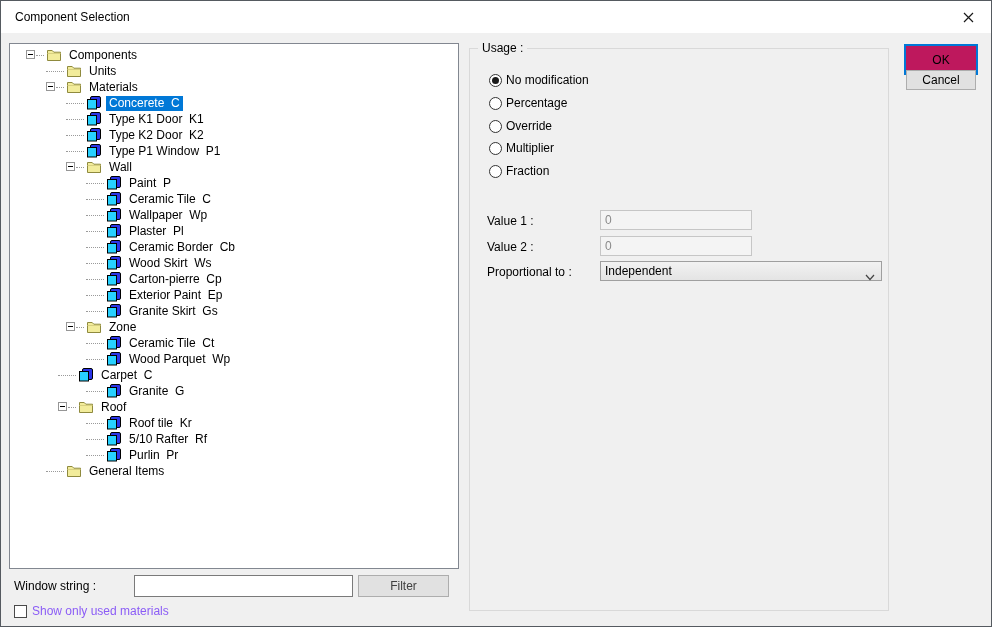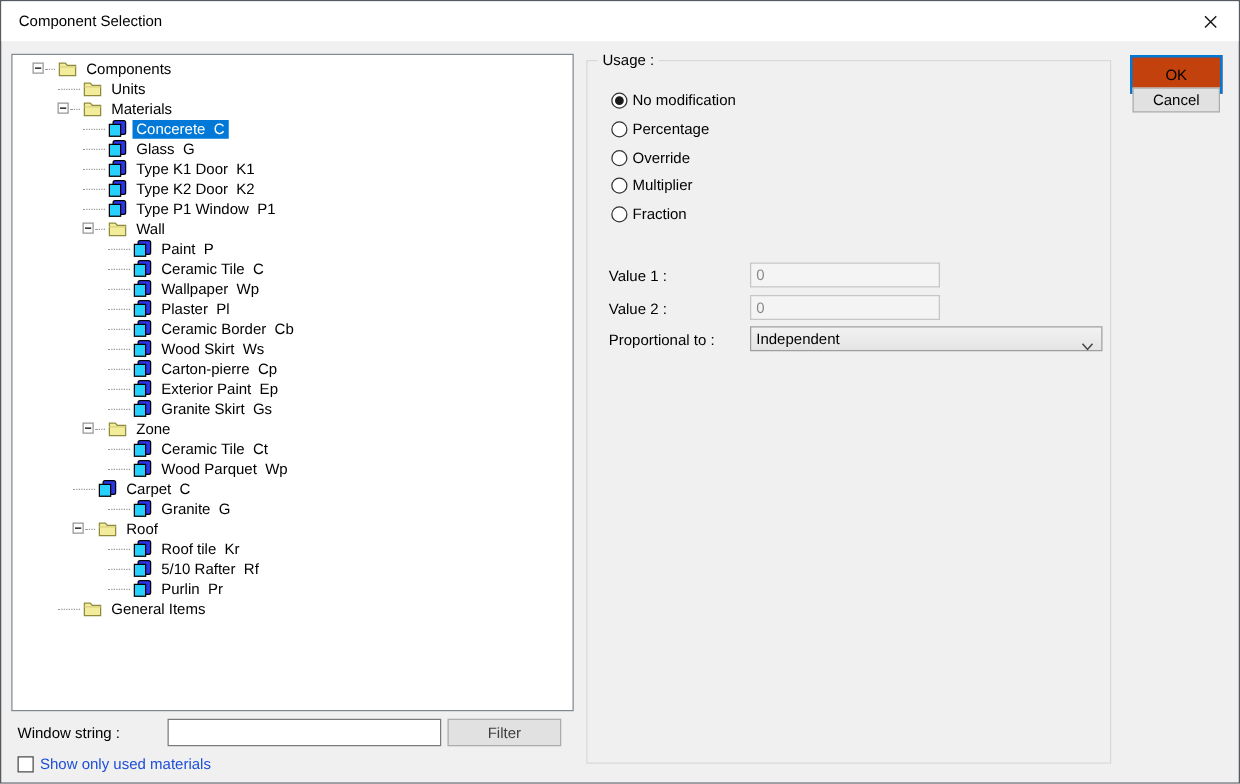--- a/index.html
+++ b/index.html
@@ -42,21 +42,21 @@
   }
   .filter-btn {
     position:absolute; left:357px; top:574px; width:91px; height:22px;
     background:#e1e1e1; border:1px solid #adadad; font-size:12px; color:#404040;
     font-family:"Liberation Sans", sans-serif; text-align:center; line-height:20px; cursor:default;
   }
   .chk-box {
     position:absolute; left:13px; top:604px; width:13px; height:13px;
     background:#fff; border:1px solid #4a4a4a;
   }
-  .chk-label { position:absolute; left:31px; top:603px; font-size:12px; color:#1d4ed8; }
+  .chk-label { position:absolute; left:31px; top:603px; font-size:12px; color:#8b5cf6; }
 
   
   .groupbox {
     position:absolute; left:468px; top:47px; width:420px; height:563px;
     border:1px solid #d9d9d9;
   }
   .legend {
     position:absolute; left:8px; top:-8px; background:#f0f0f0; padding:0 4px;
     font-size:12px; color:#000;
   }
@@ -80,21 +80,21 @@
   .combo {
     position:absolute; left:130px; width:282px; height:20px;
     background:linear-gradient(#f2f2f2,#e4e4e4); border:1px solid #9f9f9f;
     font-size:12px; color:#000; line-height:18px; padding:0 4px; cursor:default;
   }
   .combo .chev { position:absolute; right:6px; top:6px; }
 
   
   .ok-btn {
     position:absolute; left:903px; top:43px; width:74px; height:31px;
-    background:#c2410c; border:2px solid #0078d7; font-size:12px; color:#000;
+    background:#be185d; border:2px solid #0078d7; font-size:12px; color:#000;
     font-family:"Liberation Sans", sans-serif; text-align:center; line-height:18px; cursor:default;
   }
   .cancel-btn {
     position:absolute; left:905px; top:69px; width:70px; height:20px;
     background:#e1e1e1; border:1px solid #adadad; font-size:12px; color:#000;
     font-family:"Liberation Sans", sans-serif; text-align:center; line-height:18px; cursor:default;
   }
 </style>
 </head>
 <body>
@@ -159,32 +159,20 @@
         <span class="slot">
           <span class="hline"></span>
         </span>
         <span class="ticon">
           <svg width="16" height="14" viewBox="0 0 16 14">
             <rect x="4.5" y="0.5" width="10" height="11" rx="1.5" fill="#2b35e8" stroke="#000"></rect>
             <rect x="1.5" y="3.5" width="9" height="9.5" fill="#27d1ff" stroke="#000"></rect>
           </svg>
         </span>
         <span class="tlabel sel">Concerete  C</span>
-      </div>
-      <div class="trow" style="padding-left: 56px;">
-        <span class="slot">
-          <span class="hline"></span>
-        </span>
-        <span class="ticon">
-          <svg width="16" height="14" viewBox="0 0 16 14">
-            <rect x="4.5" y="0.5" width="10" height="11" rx="1.5" fill="#2b35e8" stroke="#000"></rect>
-            <rect x="1.5" y="3.5" width="9" height="9.5" fill="#27d1ff" stroke="#000"></rect>
-          </svg>
-        </span>
-        <span class="tlabel">Glass  G</span>
       </div>
       <div class="trow" style="padding-left: 56px;">
         <span class="slot">
           <span class="hline"></span>
         </span>
         <span class="ticon">
           <svg width="16" height="14" viewBox="0 0 16 14">
             <rect x="4.5" y="0.5" width="10" height="11" rx="1.5" fill="#2b35e8" stroke="#000"></rect>
             <rect x="1.5" y="3.5" width="9" height="9.5" fill="#27d1ff" stroke="#000"></rect>
           </svg>

